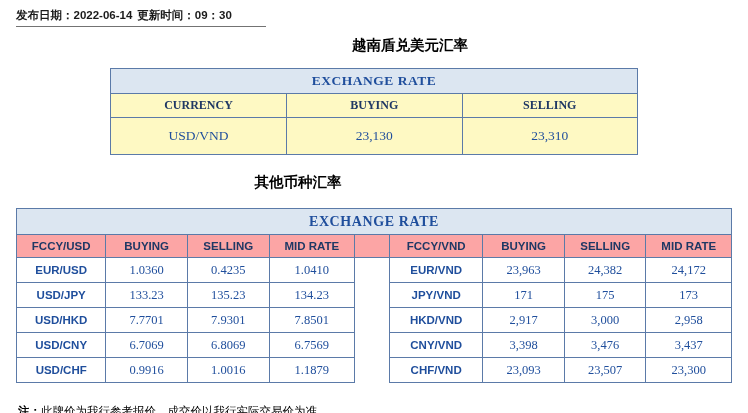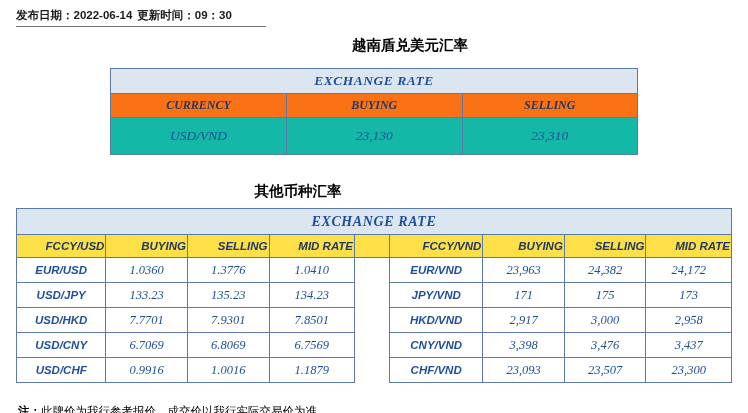--- a/index.html
+++ b/index.html
@@ -35,27 +35,26 @@
 
   
   .section-title {
     text-align: center;
     font-weight: bold;
     font-size: 14.5px;
     font-family: "Liberation Sans", sans-serif;
     color: #000;
   }
   #title-main { position: absolute; top: 36px; left: 0; width: 748px; padding-left: 36px; }
-  #title-second { position: absolute; top: 182px; left: 0; width: 596px; }
+  #title-second { position: absolute; top: 173px; left: 0; width: 596px; }
 
   
   table {
     border-collapse: collapse;
     table-layout: fixed;
-    font-style: italic;
   }
   td, th {
     border: 1px solid #5b7aa8;
     text-align: center;
     font-family: "Liberation Serif", serif;
   }
 
   
   #table-usdvnd {
     position: absolute;
@@ -65,58 +64,57 @@
   }
   #table-usdvnd .bar {
     background: #dce6f1;
     color: #1f4e9c;
     font-weight: bold;
     font-size: 13.5px;
     letter-spacing: .5px;
     height: 22px;
   }
   #table-usdvnd .hdr {
-    background: #f97316;
+    background: #fef9c3;
     color: #1f3864;
     font-weight: bold;
     font-size: 12px;
     height: 21px;
     font-family: "Liberation Serif", serif;
   }
   #table-usdvnd .val {
     height: 34px;
     font-size: 13.5px;
     color: #1f4e9c;
-    background: #14b8a6;
+    background: #fef9c3;
   }
 
   
   #table-other {
     position: absolute;
     top: 208px;
     left: 16px;
     width: 716px;
   }
   #table-other .bar {
     background: #dce6f1;
     color: #1f4e9c;
     font-weight: bold;
     font-size: 14px;
     letter-spacing: .6px;
     height: 23px;
     font-family: "Liberation Serif", serif;
   }
   #table-other .hdr td {
-    background: #fde047;
+    background: #fca5a5;
     color: #1f3864;
     font-weight: bold;
     font-size: 11.5px;
     height: 20px;
     font-family: "Liberation Sans", sans-serif;
-    text-align: right;
   }
   #table-other td {
     height: 22px;
     font-size: 12.5px;
   }
   #table-other .pair {
     color: #1f4e9c;
     font-weight: bold;
     font-family: "Liberation Sans", sans-serif;
     font-size: 11.5px;
@@ -212,21 +210,21 @@
       <td class="spacer-head"></td>
       <td>FCCY/VND</td>
       <td>BUYING</td>
       <td>SELLING</td>
       <td>MID RATE</td>
     </tr>
 
     <tr>
       <td class="pair">EUR/USD</td>
       <td class="num">1.0360</td>
-      <td class="num">1.3776</td>
+      <td class="num">0.4235</td>
       <td class="num">1.0410</td>
       <td class="spacer"></td>
       <td class="pair">EUR/VND</td>
       <td class="num">23,963</td>
       <td class="num">24,382</td>
       <td class="num">24,172</td>
     </tr>
 
     <tr>
       <td class="pair">USD/JPY</td>

